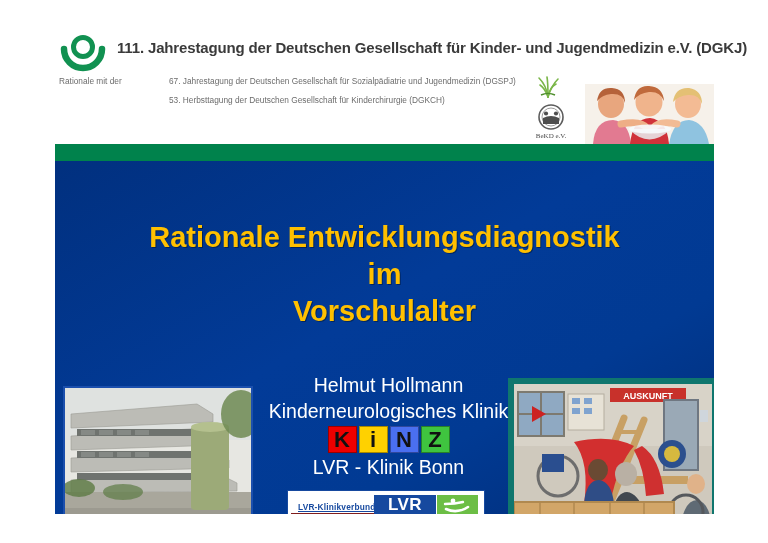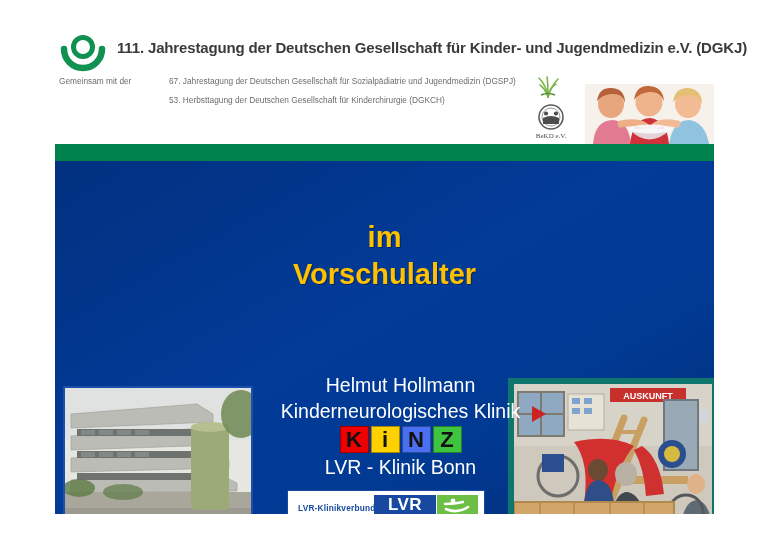--- a/index.html
+++ b/index.html
@@ -35,21 +35,21 @@
   
   .blue{position:absolute;left:0;top:139px;width:659px;height:353px;background:#013a93;overflow:hidden;}
   .blue-grad{position:absolute;left:0;top:0;width:100%;height:100%;
     background:linear-gradient(150deg,#01307f 0%,#023b98 45%,#013a93 70%,#012c76 100%);}
   .title-block{
     position:absolute;left:0;top:58px;width:659px;text-align:center;
     color:#ffc000;font-size:29px;font-weight:bold;line-height:37px;
     text-shadow:1px 1px 0 rgba(0,0,0,.35);
   }
   .author-block{
-    position:absolute;left:16px;top:211px;width:659px;text-align:center;
+    position:absolute;left:4px;top:211px;width:659px;text-align:center;
     color:#ffffff;font-size:19.5px;line-height:26px;
   }
   .kinz{margin:2px auto 1px;display:flex;justify-content:center;gap:2px;width:126px;}
   .kinz span{
     width:29px;height:27px;line-height:27px;text-align:center;
     font-size:22px;font-weight:bold;color:#111;
     font-family:"Liberation Sans",sans-serif;
     box-shadow:0 0 0 1px rgba(0,0,0,.35) inset;
   }
   .kinz .k{background:#ee0000;}
@@ -58,21 +58,21 @@
   .kinz .z{background:#3fc43f;}
   
   .photo-left{position:absolute;left:8px;top:225px;width:186px;height:132px;
     border:2px solid #1b4fad;overflow:hidden;background:#cfd2cc;}
   .photo-right{position:absolute;left:453px;top:217px;width:198px;height:145px;
     border:6px solid #0f766e;overflow:hidden;background:#bdb7ab;}
   
   .lvr-wrap{position:absolute;left:232px;top:329px;width:196px;height:37px;
     background:#ffffff;border:1px solid #16499f;display:flex;align-items:center;}
   .lvr-kv{font-size:8.3px;font-weight:bold;color:#16499f;letter-spacing:.2px;
-    padding-left:7px;border-bottom:3px solid #7f1d1d;margin-left:3px;line-height:12px;}
+    padding-left:7px;border-bottom:5px solid #7f1d1d;margin-left:3px;line-height:12px;text-decoration:underline;}
   .lvr-mark{position:absolute;right:6px;top:4px;width:104px;height:29px;}
   .lvr-blue{position:absolute;left:0;top:0;width:62px;height:20px;background:#16499f;
     color:#fff;font-size:17px;font-weight:bold;line-height:20px;text-align:center;letter-spacing:.5px;}
   .lvr-green{position:absolute;left:63px;top:0;width:41px;height:20px;background:#6cbe45;}
 </style>
 </head>
 <body>
 
 <div class="slide">
 
@@ -82,21 +82,21 @@
       <svg width="48" height="42" viewBox="0 0 48 42">
         <circle cx="24" cy="14" r="9.5" fill="none" stroke="#119151" stroke-width="5"></circle>
         <path d="M5 16 A19 19 0 0 0 43 16" fill="none" stroke="#119151" stroke-width="6.5" stroke-linecap="round"></path>
       </svg>
     </div>
 
     <div class="hdr-title">111. Jahrestagung der Deutschen Gesellschaft für Kinder- und Jugendmedizin e.V. (DGKJ)</div>
 
     <div class="hdr-sub">
       <div class="hdr-line">
-        <span class="lead">Gemeinsam mit der</span>
+        <span class="lead">Rationale mit der</span>
         <span class="body">67. Jahrestagung der Deutschen Gesellschaft für Sozialpädiatrie und Jugendmedizin (DGSPJ)</span>
       </div>
       <div class="hdr-line">
         <span class="body">53. Herbsttagung der Deutschen Gesellschaft für Kinderchirurgie (DGKCH)</span>
       </div>
     </div>
 
     <div class="dgspj-logo">
       <svg width="30" height="24" viewBox="0 0 30 24">
         <g stroke="#7ab648" stroke-width="1.6" fill="none" stroke-linecap="round">
@@ -145,20 +145,21 @@
       </svg>
     </div>
   </div>
 
   <div class="greenbar"></div>
 
   <div class="blue">
     <div class="blue-grad"></div>
 
     <div class="title-block">
+      <div>Rationale Entwicklungsdiagnostik</div>
       <div>im</div>
       <div>Vorschulalter</div>
     </div>
 
     <div class="photo-left">
       <svg width="186" height="132" viewBox="0 0 186 132" preserveAspectRatio="none">
         <rect width="186" height="132" fill="#e7e7e2"></rect>
         <rect x="0" y="0" width="186" height="52" fill="#dfe2e0"></rect>
 
         <g fill="#bcbcb6" stroke="#9a9a94" stroke-width="0.6">

